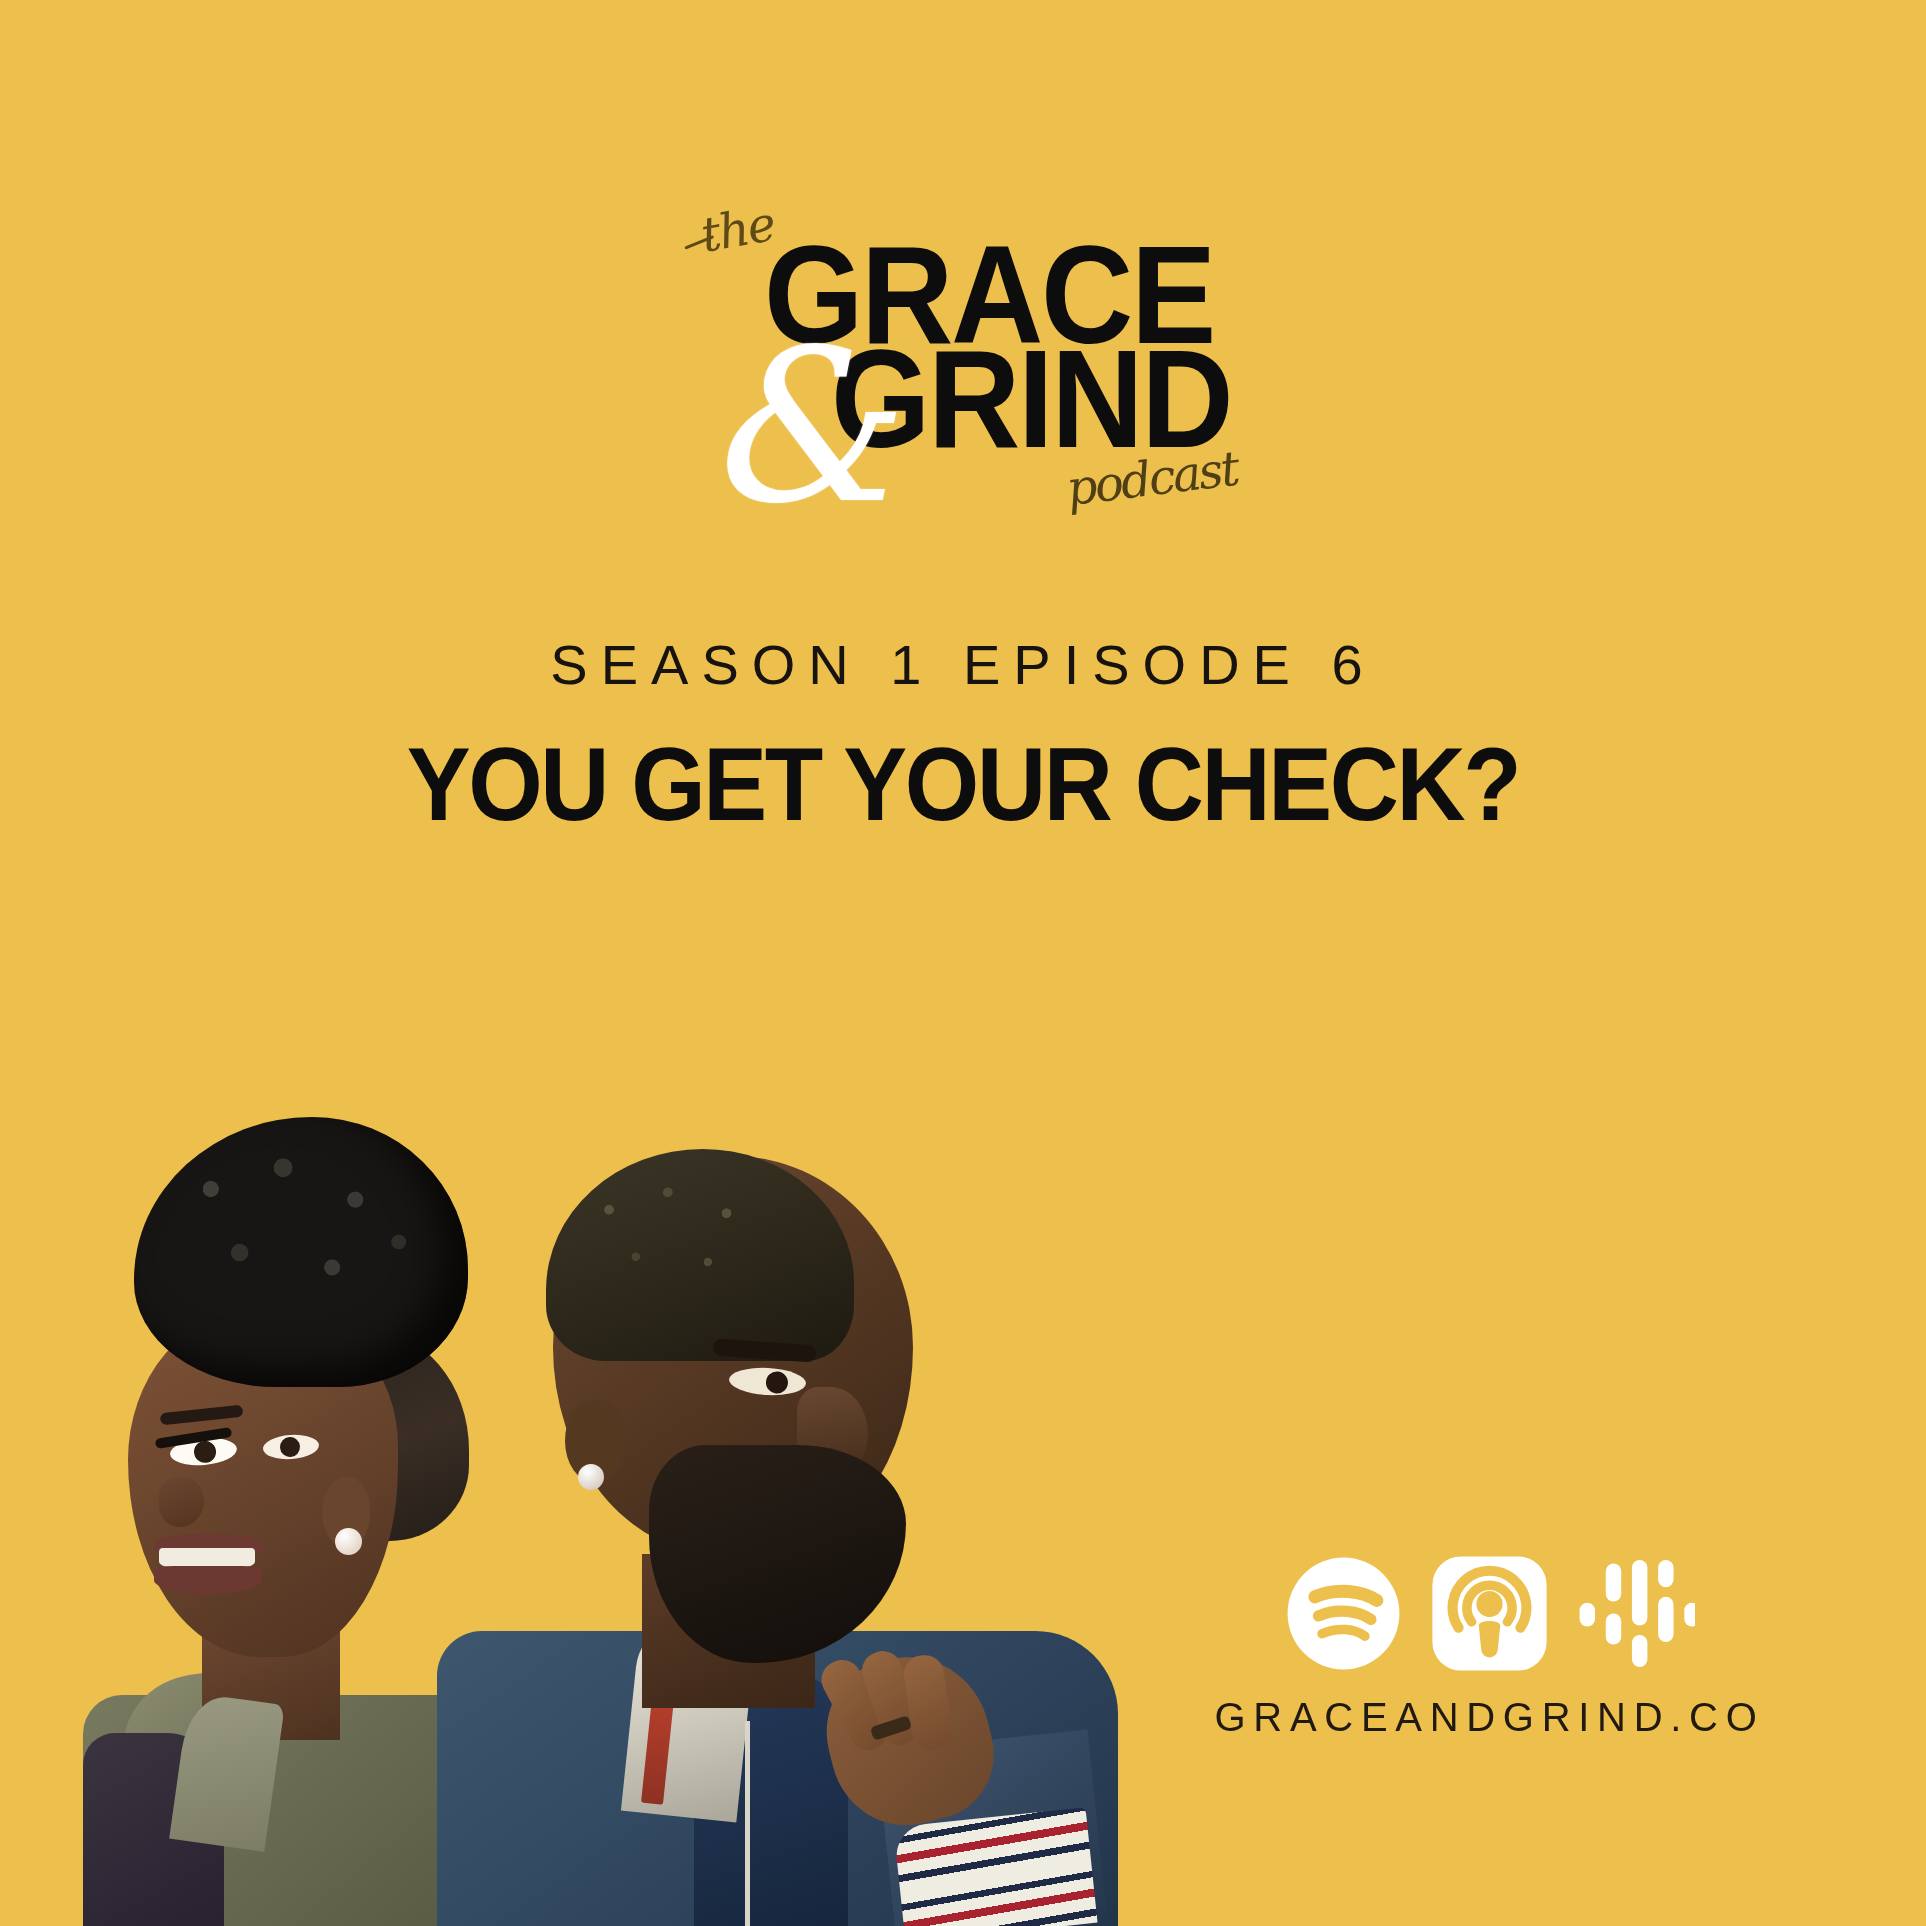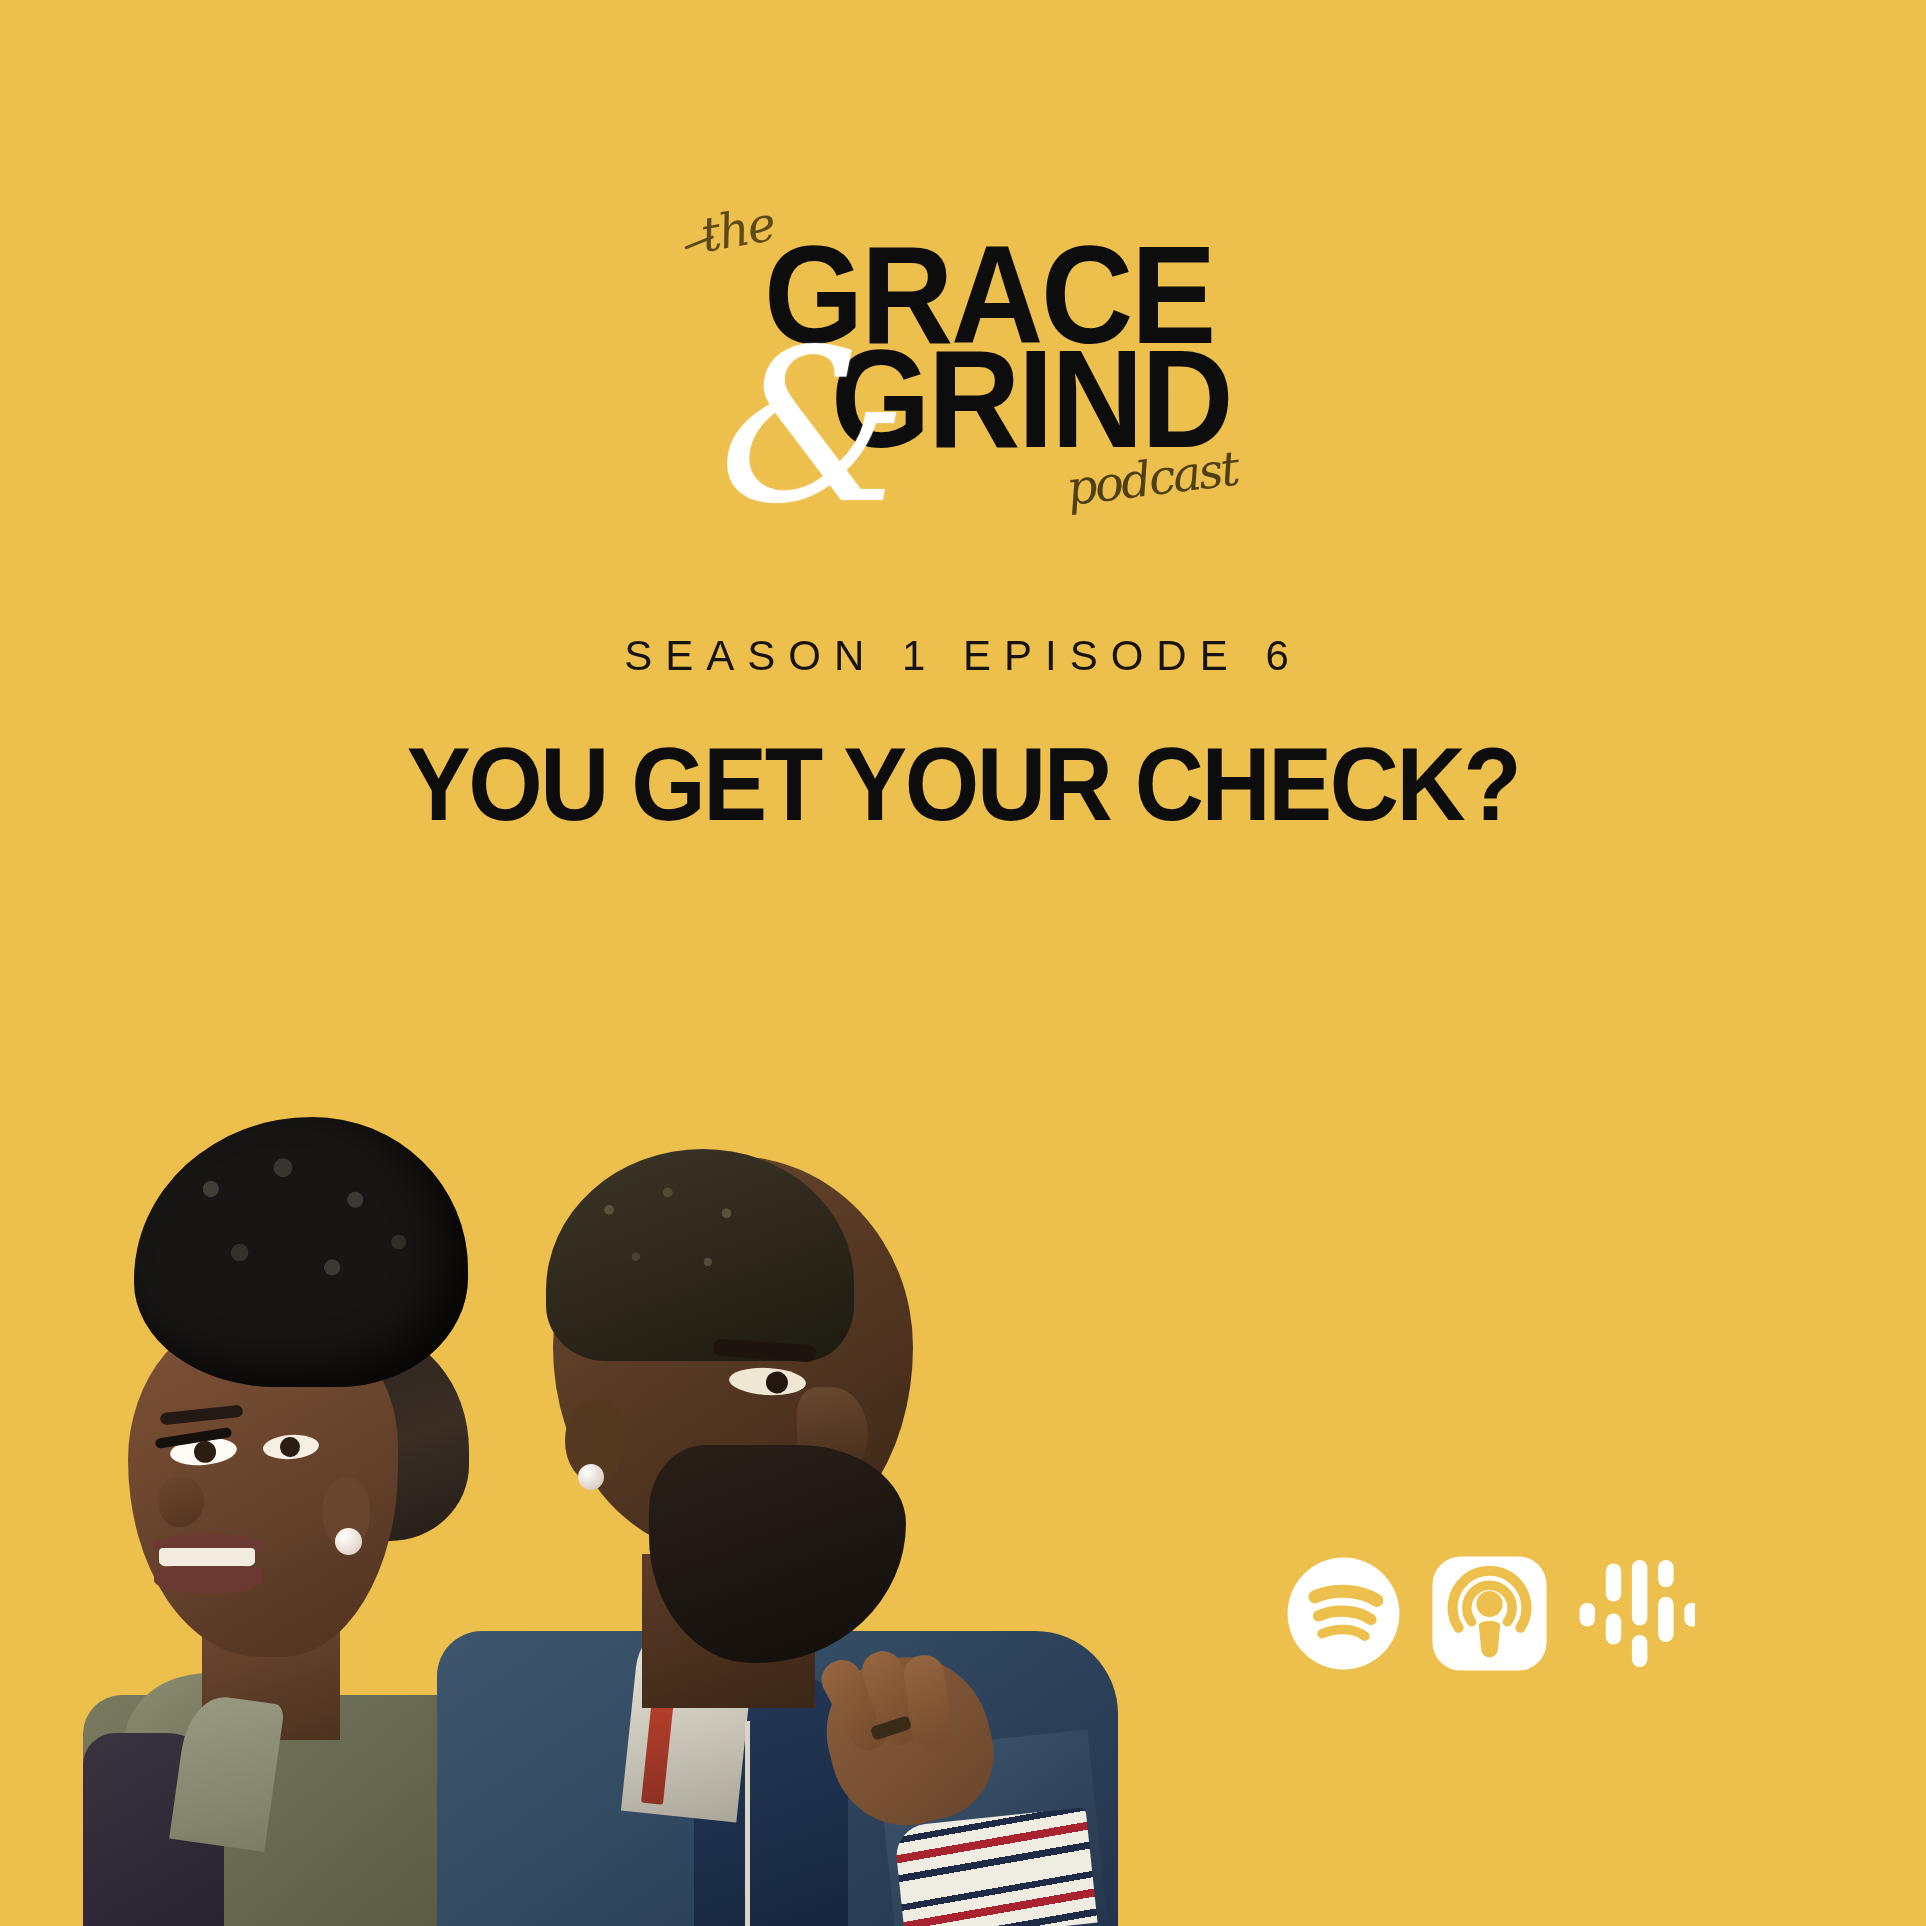--- a/index.html
+++ b/index.html
@@ -90,21 +90,21 @@
     letter-spacing:-2.6px;
     z-index:4;
   }
 
   
   #episode-line{
     position:absolute;
     left:0; top:632px;
     width:1926px;
     text-align:center;
-    font-size:42px;
+    font-size:56px;
     font-weight:300;
     letter-spacing:13px;
     color:#171310;
     font-family:"Liberation Sans", sans-serif;
   }
 
   
   #episode-title{
     position:absolute;
     left:0; top:726px;
@@ -380,15 +380,16 @@
       <rect x="25" y="50" width="13" height="26" rx="6.5" fill="#ffffff"></rect>
       <rect x="47" y="5" width="13" height="55" rx="6.5" fill="#ffffff"></rect>
       <rect x="47" y="68" width="13" height="27" rx="6.5" fill="#ffffff"></rect>
       <rect x="69" y="5" width="13" height="23" rx="6.5" fill="#ffffff"></rect>
       <rect x="69" y="36" width="13" height="38" rx="6.5" fill="#ffffff"></rect>
       <rect x="91" y="41" width="13" height="20" rx="6.5" fill="#ffffff"></rect>
     </svg>
 
   </div>
 
+  <div id="website">GRACEANDGRIND.CO</div>
 
 </div>
 
 
 </body></html>

